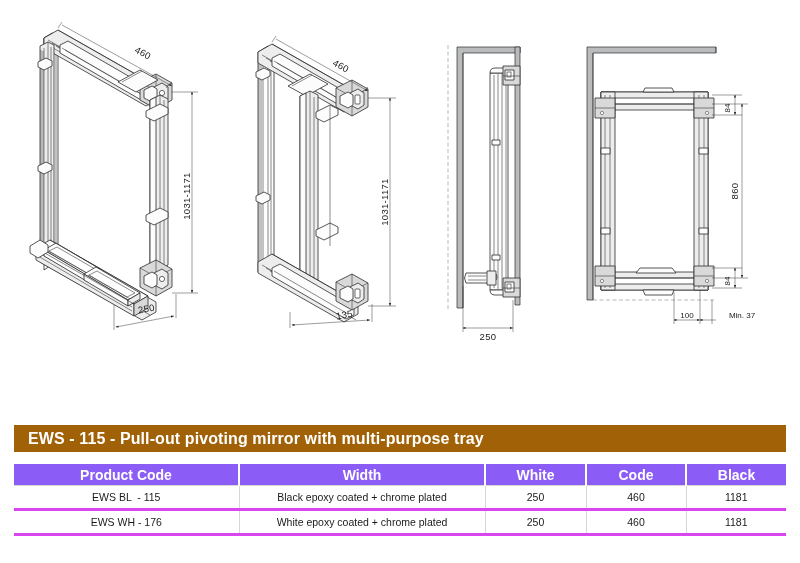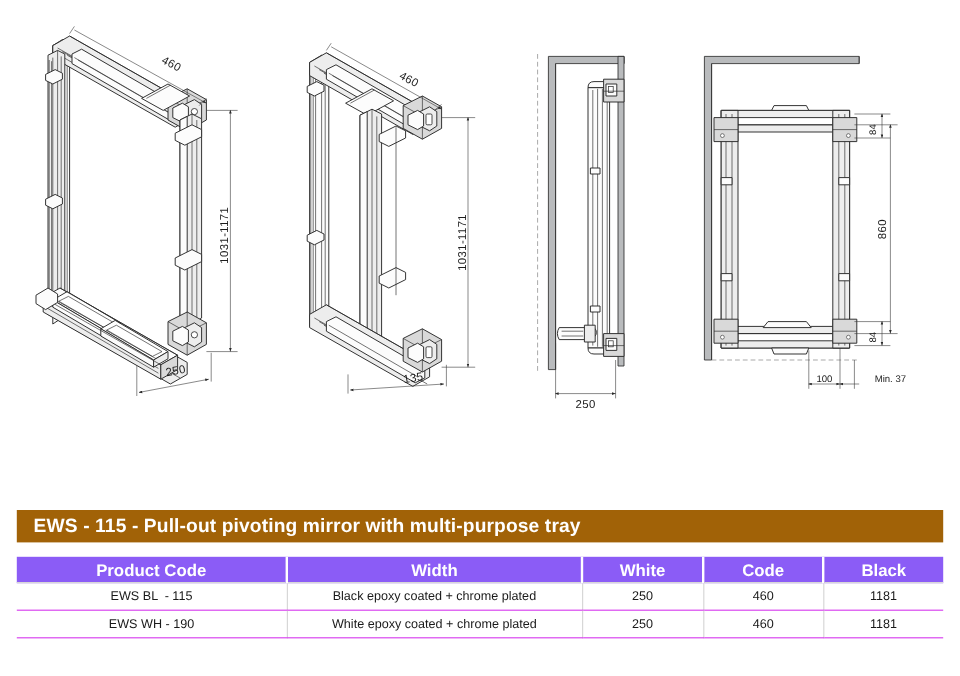--- a/index.html
+++ b/index.html
@@ -75,21 +75,21 @@
     padding: 0;
   }
   table.spec-table th:first-child { border-left: none; }
   table.spec-table th:last-child  { border-right: none; }
 
   table.spec-table td {
     font-size: 10.5px;
     color: #1a1a1a;
     text-align: center;
     height: 22px;
-    border-bottom: 1px solid #d946ef;
+    border-bottom: 3px solid #d946ef;
     border-left: 1px solid #d7d7d7;
     border-right: 1px solid #d7d7d7;
     padding: 0;
     white-space: pre;
   }
   table.spec-table td:first-child { border-left: none; }
   table.spec-table td:last-child  { border-right: none; }
   table.spec-table tr:first-child td { border-top: 1px solid #d7d7d7; }
 </style>
 </head>
@@ -409,21 +409,21 @@
     </thead>
     <tbody>
       <tr>
         <td>EWS BL  - 115</td>
         <td>Black epoxy coated + chrome plated</td>
         <td>250</td>
         <td>460</td>
         <td>1181</td>
       </tr>
       <tr>
-        <td>EWS WH - 190</td>
+        <td>EWS WH - 176</td>
         <td>White epoxy coated + chrome plated</td>
         <td>250</td>
         <td>460</td>
         <td>1181</td>
       </tr>
     </tbody>
   </table>
 </div>
 
 </body></html>

